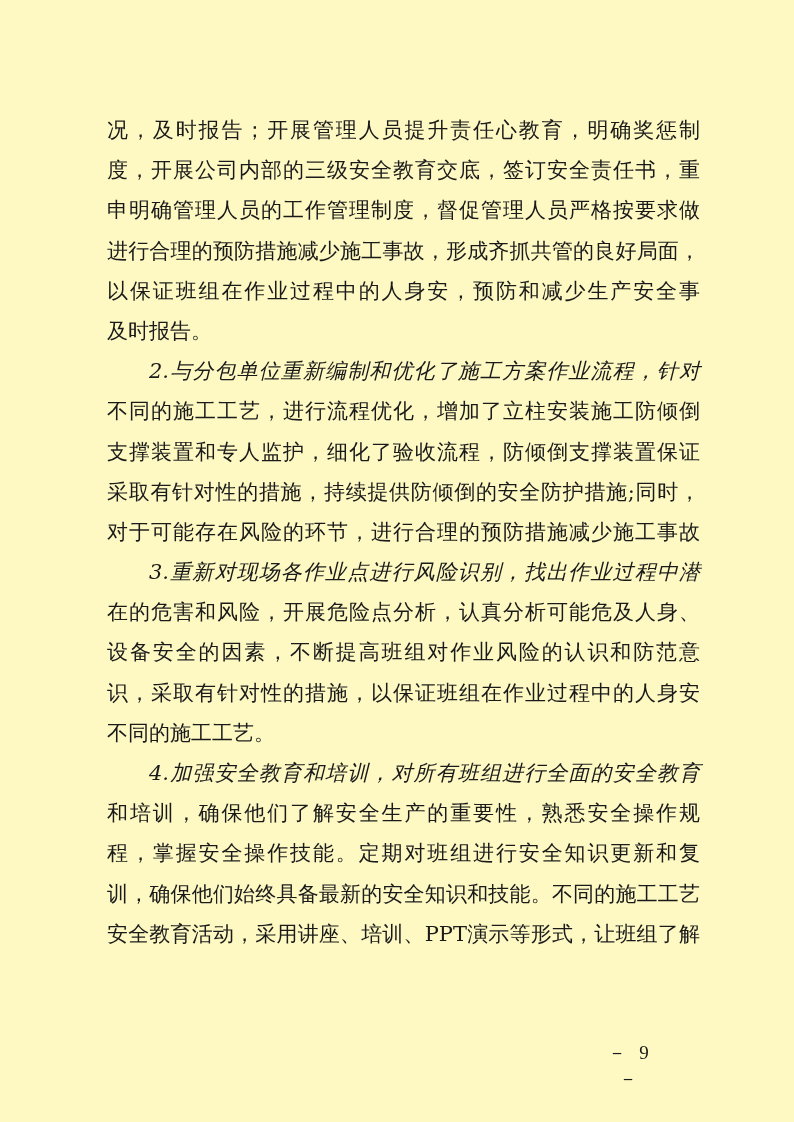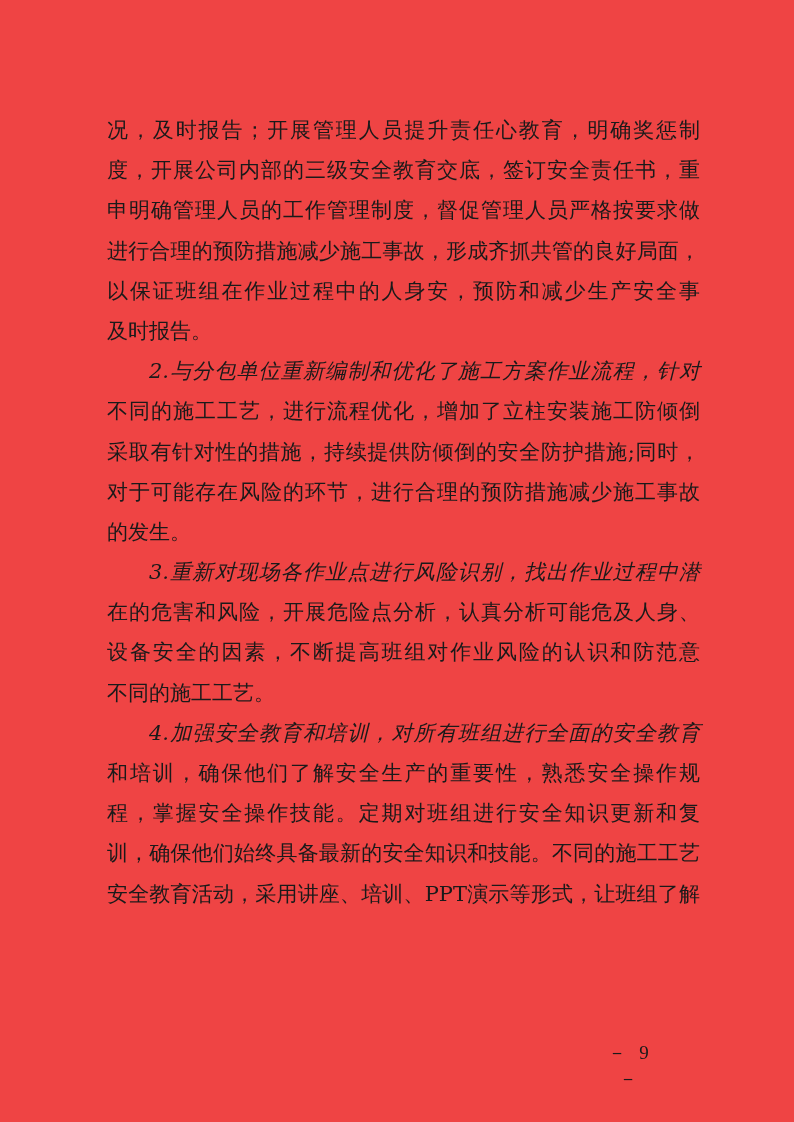--- a/index.html
+++ b/index.html
@@ -12,21 +12,21 @@
       height: 1122px;
       position: relative;
       overflow: hidden;
     }
     .page {
       position: absolute;
       left: 0;
       top: 0;
       width: 794px;
       height: 1122px;
-      background: #ef4444;
+      background: #fef9c3;
     }
     .body-text {
       position: absolute;
       left: 107px;
       top: 110px;
       width: 593px;
       font-family: "DejaVu Serif", "Liberation Serif", serif;
       font-size: 21px;
       color: #1a1a1a;
     }
@@ -68,29 +68,30 @@
       <div class="line">度，开展公司内部的三级安全教育交底，签订安全责任书，重</div>
       <div class="line">申明确管理人员的工作管理制度，督促管理人员严格按要求做</div>
       <div class="line">进行合理的预防措施减少施工事故，形成齐抓共管的良好局面，</div>
       <div class="line">以保证班组在作业过程中的人身安，预防和减少生产安全事</div>
       <div class="line last">及时报告。</div>
     </div>
 
     <div class="paragraph">
       <div class="line indent">2.与分包单位重新编制和优化了施工方案作业流程，针对</div>
       <div class="line">不同的施工工艺，进行流程优化，增加了立柱安装施工防倾倒</div>
+      <div class="line">支撑装置和专人监护，细化了验收流程，防倾倒支撑装置保证</div>
       <div class="line">采取有针对性的措施，持续提供防倾倒的安全防护措施;同时，</div>
       <div class="line">对于可能存在风险的环节，进行合理的预防措施减少施工事故</div>
-      <div class="line last">的发生。</div>
     </div>
 
     <div class="paragraph">
       <div class="line indent">3.重新对现场各作业点进行风险识别，找出作业过程中潜</div>
       <div class="line">在的危害和风险，开展危险点分析，认真分析可能危及人身、</div>
       <div class="line">设备安全的因素，不断提高班组对作业风险的认识和防范意</div>
+      <div class="line">识，采取有针对性的措施，以保证班组在作业过程中的人身安</div>
       <div class="line last">不同的施工工艺。</div>
     </div>
 
     <div class="paragraph">
       <div class="line indent">4.加强安全教育和培训，对所有班组进行全面的安全教育</div>
       <div class="line">和培训，确保他们了解安全生产的重要性，熟悉安全操作规</div>
       <div class="line">程，掌握安全操作技能。定期对班组进行安全知识更新和复</div>
       <div class="line">训，确保他们始终具备最新的安全知识和技能。不同的施工工艺</div>
       <div class="line">安全教育活动，采用讲座、培训、PPT演示等形式，让班组了解</div>
     </div>

